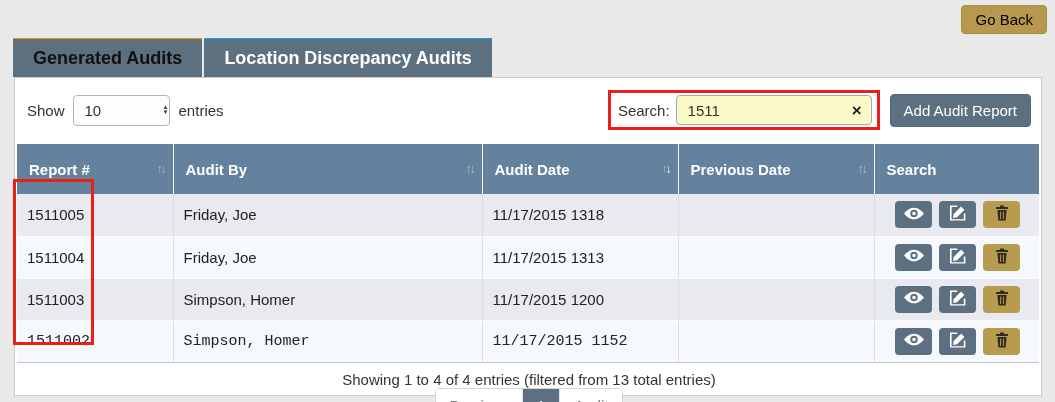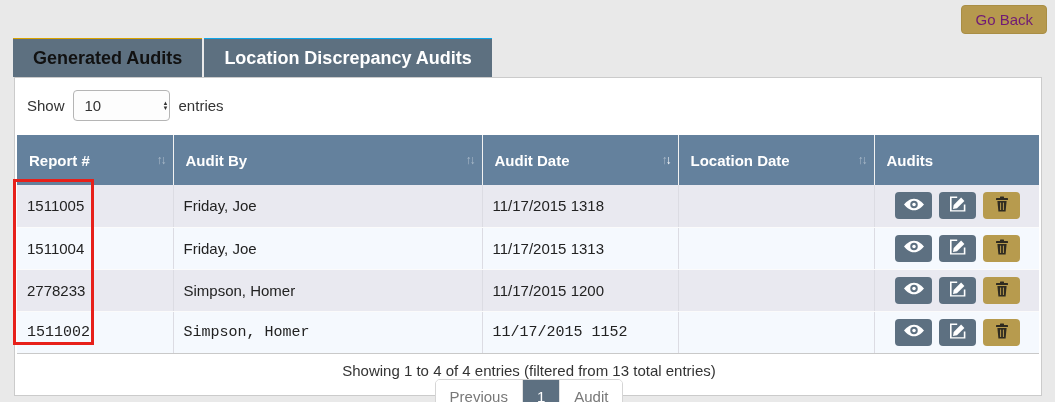--- a/index.html
+++ b/index.html
@@ -8,21 +8,21 @@
     background:#e9e9e9;
     font-family:"Liberation Sans", sans-serif;
     font-size:15px; color:#333;
     position:relative;
   }
 
   
   .topbar { height:38px; position:relative; }
   .go-back-btn {
     position:absolute; top:5px; right:8px;
-    background:#b6994e; color:#701a75;
+    background:#b6994e; color:#000000;
     border:1px solid #a98e45; border-radius:4px;
     padding:5px 13px; font-size:15px; cursor:pointer;
   }
 
   
   .tabs { display:flex; margin-left:13px; height:39px; }
   .tab {
     background:#5d7080; padding:9px 20px 0 20px;
     font-weight:bold; font-size:18px; cursor:pointer;
     border-top:1px solid #0ea5e9; color:#fff; margin-right:2px;
@@ -140,20 +140,30 @@
       <div class="select-box">
         <span>10</span>
         <span class="spinner">
           <span>▲</span>
             <span>▼</span>
         </span>
       </div>
       <span class="entries-label">entries</span>
     </div>
 
+    <div class="right-group">
+      <div class="search-annotation">
+        <span class="search-label">Search:</span>
+        <div class="search-input">
+          <span>1511</span>
+          <span class="clear-icon">×</span>
+        </div>
+      </div>
+      <button class="add-report-btn">Add Audit Report</button>
+    </div>
   </div>
 
   <table>
     <colgroup>
       <col style="width:156px">
         <col style="width:309px">
         <col style="width:196px">
         <col style="width:196px">
         <col>
     </colgroup>
@@ -172,27 +182,27 @@
             </span>
         </th>
         <th>
           <span class="th-inner">
               <span>Audit Date</span>
           <span class="sort"><span>↑</span><span class="active-dir">↓</span></span>
             </span>
         </th>
         <th>
           <span class="th-inner">
-              <span>Location Date</span>
+              <span>Previous Date</span>
           <span class="sort"><span>↑</span><span>↓</span></span>
             </span>
         </th>
         <th>
           <span class="th-inner">
-              <span>Audits</span>
+              <span>Search</span>
             </span>
         </th>
       </tr>
     </thead>
     <tbody>
       <tr>
         <td>1511005</td>
         <td>Friday, Joe</td>
         <td>11/17/2015 1318</td>
         <td></td>
@@ -247,21 +257,21 @@
                     <rect x="5" y="0.4" width="4" height="2" rx="0.5" fill="#2f2b20"></rect>
                     <path d="M2.4 5h9.2l-1 10.6H3.4z" fill="#2f2b20"></path>
                     <rect x="5.1" y="6.6" width="1" height="7.4" fill="#b79b4e"></rect>
                     <rect x="7.9" y="6.6" width="1" height="7.4" fill="#b79b4e"></rect>
                   </svg></span>
               </button>
           </span>
         </td>
       </tr>
       <tr>
-        <td>2778233</td>
+        <td>1511003</td>
         <td>Simpson, Homer</td>
         <td>11/17/2015 1200</td>
         <td></td>
         <td>
           <span class="actions-cell">
             <button class="icon-btn slate">
                 <span><svg width="20" height="13" viewBox="0 0 24 14">
                     <path fill-rule="evenodd" d="M12 0C6.5 0 2 4.5 0 7c2 2.5 6.5 7 12 7s10-4.5 12-7c-2-2.5-6.5-7-12-7zm0 11.5A4.5 4.5 0 1 1 12 2.5a4.5 4.5 0 0 1 0 9z" fill="#fff"></path>
                     <circle cx="12" cy="7" r="2.1" fill="#fff"></circle>
                   </svg></span>

